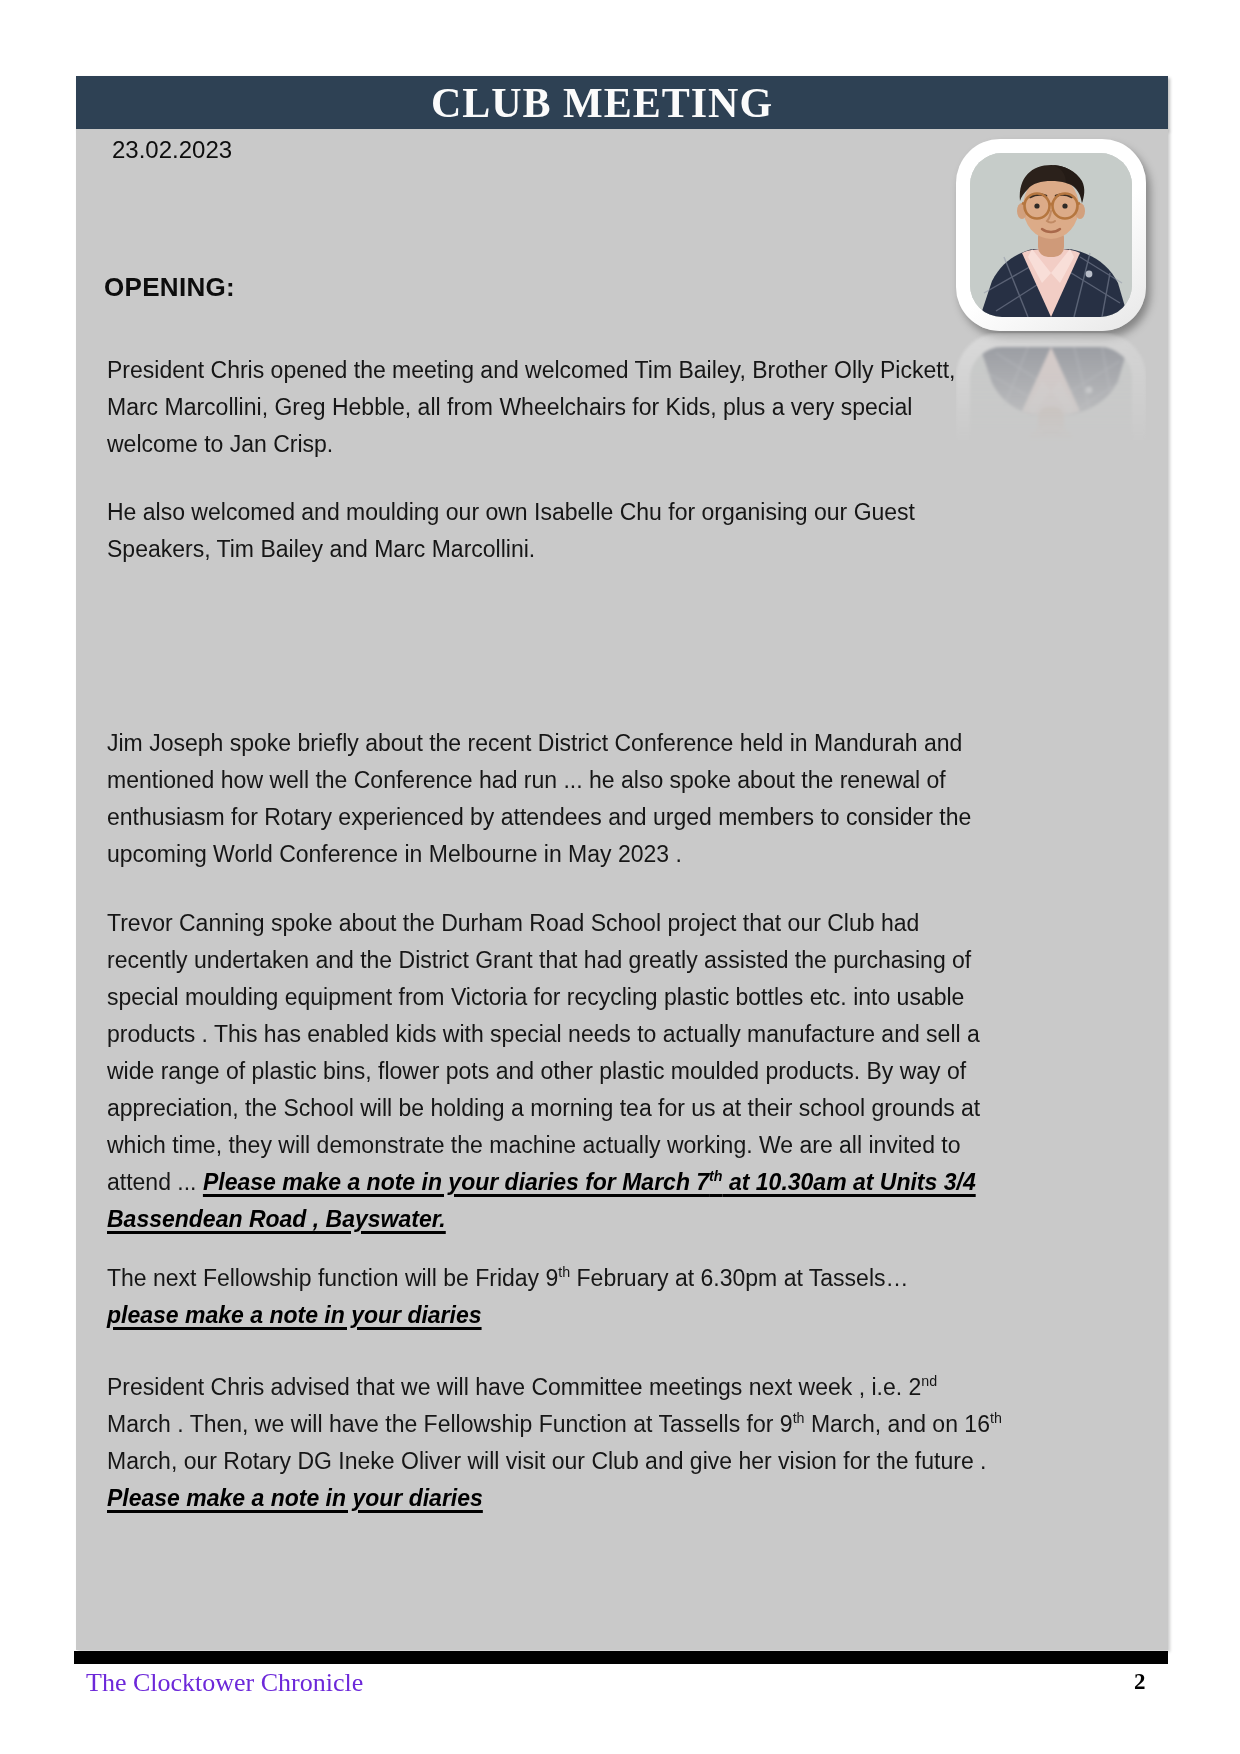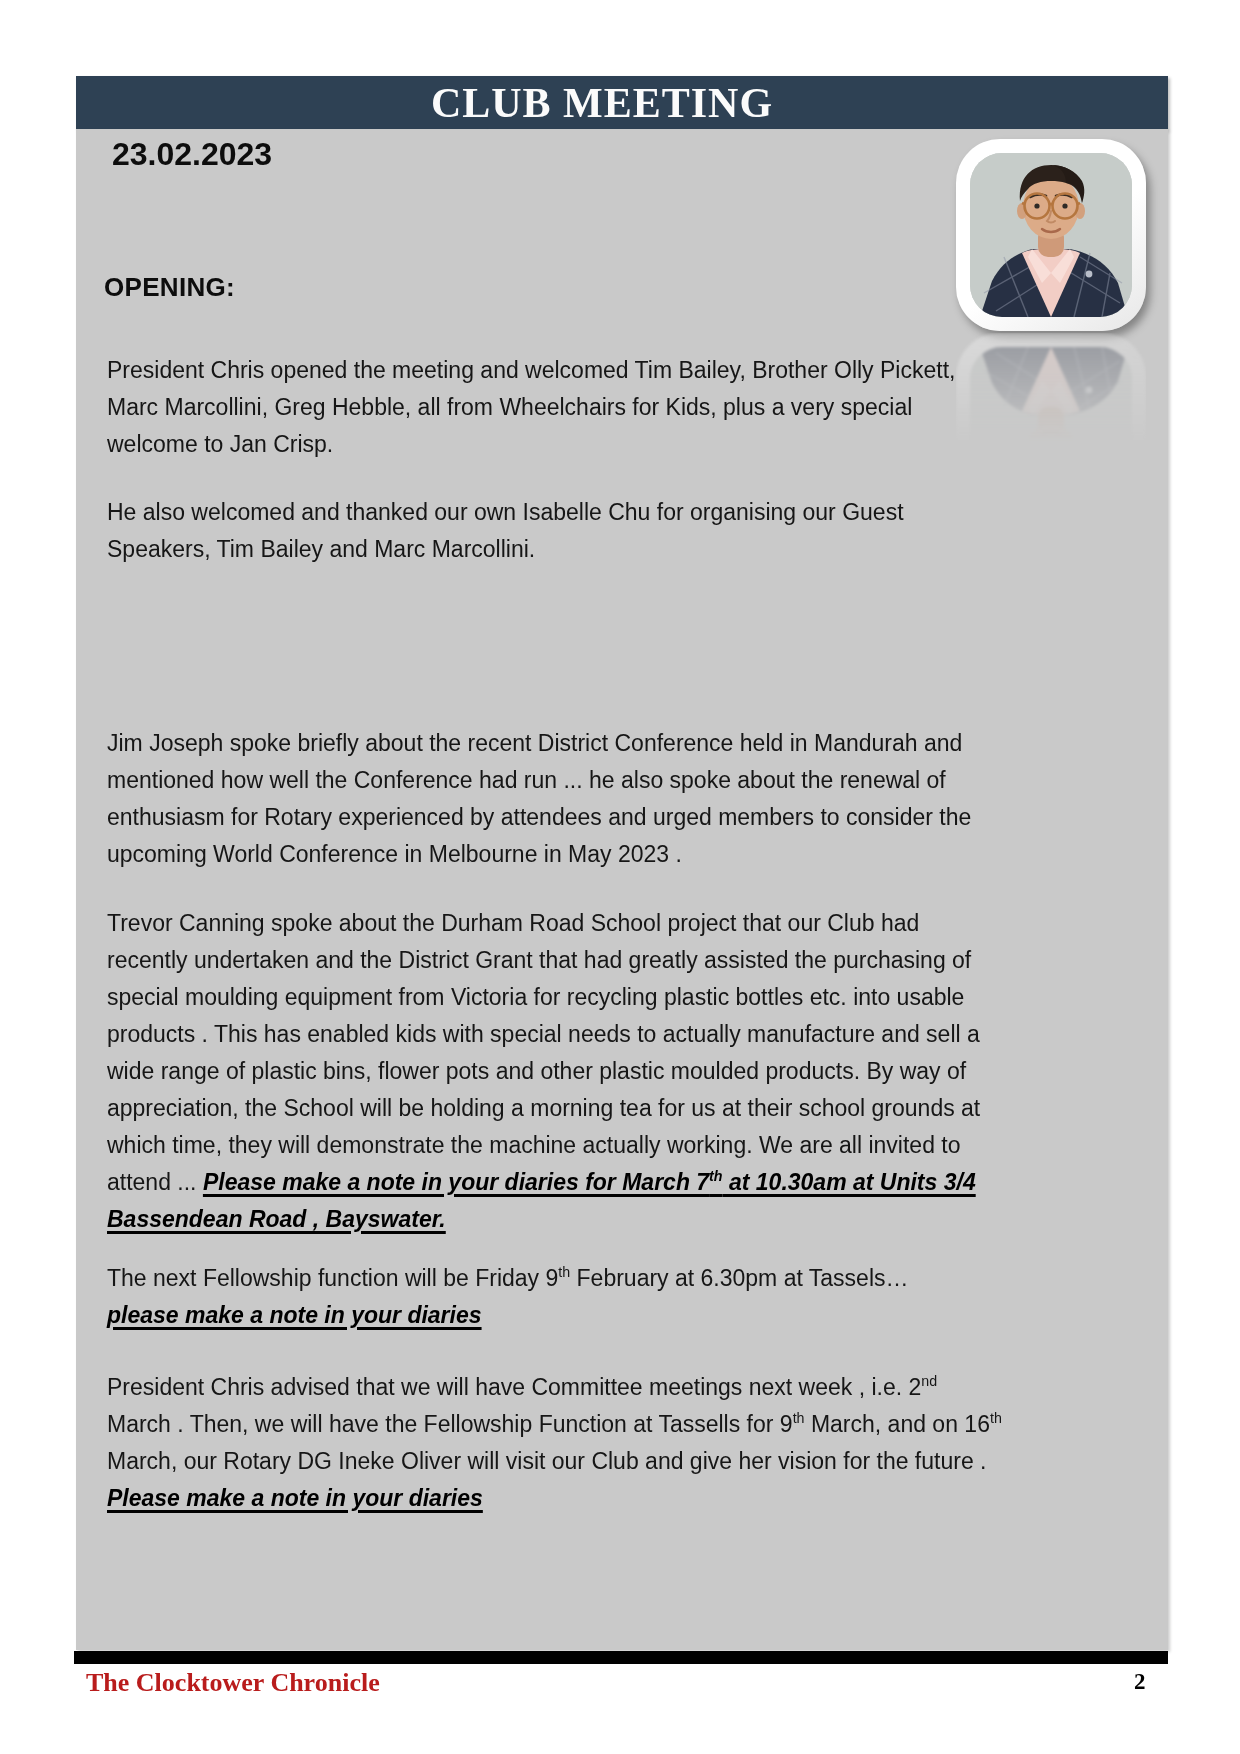--- a/index.html
+++ b/index.html
@@ -22,21 +22,21 @@
     font-family:"Liberation Serif",serif;font-weight:bold;font-size:42px;
     color:#fbfbfb;letter-spacing:1px;line-height:1;transform:translateX(-20px);
   }
   .content-bg{
     position:absolute;left:76px;top:129px;width:1092px;height:1521px;
     background:var(--content_bg);
     box-shadow:2px 2px 3px rgba(0,0,0,0.2);
   }
   .date{
     position:absolute;left:112px;top:136px;
-    font-size:32px;font-weight:bold;color:#0d0d0d;
+    font-size:24px;font-weight:normal;color:#0d0d0d;
   }
   .section-heading{
     position:absolute;left:104px;
     font-size:26px;font-weight:bold;color:#0d0d0d;letter-spacing:0.3px;
   }
   .heading-opening{top:272px;}
   .heading-announcements{top:639px;}
   .para{
     position:absolute;left:107px;width:898px;
     font-size:23px;line-height:37px;color:var(--body_text);
@@ -70,21 +70,21 @@
     mask-image:linear-gradient(to bottom,rgba(0,0,0,0.8),transparent 85%);
   }
   .portrait-reflection .portrait-frame{
     left:0;top:-192px;box-shadow:none;transform:scaleY(-1);transform-origin:center bottom;
     position:absolute;
   }
   
   .footer-rule{position:absolute;left:74px;top:1651px;width:1094px;height:13px;background:#000;}
   .footer-title{
     position:absolute;left:86px;top:1668px;
-    font-family:"Liberation Serif",serif;font-weight:bold;font-size:26px;color:#b91c1c;
+    font-family:"Liberation Serif",serif;font-weight:normal;font-size:26px;color:#6d28d9;
   }
   .footer-page{
     position:absolute;left:1134px;top:1669px;
     font-family:"Liberation Serif",serif;font-weight:bold;font-size:23px;color:#000;
   }
 </style>
 </head>
 <body>
 
 <div class="sheet">
@@ -199,21 +199,21 @@
 
         <path d="M81 58 C80 64 79 66 77 68 C79 70 83 70 85 68" stroke="#c08a64" stroke-width="2" fill="none" stroke-linecap="round"></path>
         <path d="M72 76 C77 80 85 80 90 76" stroke="#a9694b" stroke-width="2.4" fill="none" stroke-linecap="round"></path>
       </svg>
     </div>
   </div>
     </div>
 
   <div class="section-heading heading-opening">OPENING:</div>
   <div class="para para-o1"><span>President Chris opened the meeting and welcomed Tim Bailey, Brother Olly Pickett, Marc Marcollini, Greg Hebble, all from Wheelchairs for Kids, plus a very special welcome to Jan Crisp.</span></div>
-  <div class="para para-o2"><span>He also welcomed and thanked our own Isabelle Chu for organising our Guest Speakers, Tim Bailey and Marc Marcollini.</span></div>
+  <div class="para para-o2"><span>He also welcomed and moulding our own Isabelle Chu for organising our Guest Speakers, Tim Bailey and Marc Marcollini.</span></div>
 
   <div class="para para-a1"><span>Jim Joseph spoke briefly about the recent District Conference held in Mandurah and mentioned how well the Conference had run ... he also spoke about the renewal of enthusiasm for Rotary experienced by attendees and urged members to consider the upcoming World Conference in Melbourne in May 2023 .</span></div>
   <div class="para para-a2"><span>Trevor Canning spoke about the Durham Road School project that our Club had recently undertaken and the District Grant that had greatly assisted the purchasing of special moulding equipment from Victoria for recycling plastic bottles etc. into usable products . This has enabled kids with special needs to actually manufacture and sell a wide range of plastic bins, flower pots and other plastic moulded products.  By way of appreciation, the School will be holding a morning tea for us at their school grounds at which time, they will demonstrate the machine actually working. We are all invited to attend ... </span><span class="emph"><span>Please make a note in your diaries for March 7</span><sup>th</sup><span> at 10.30am at Units 3/4  Bassendean Road , Bayswater.</span></span></div>
   <div class="para para-a3"><span>The next Fellowship function will be Friday 9</span><sup>th</sup><span> February at 6.30pm at Tassels…</span><br><span class="emph"><span>please make a note in your diaries</span></span></div>
   <div class="para para-a4"><span>President Chris advised that we will have Committee meetings next week , i.e. 2</span><sup>nd</sup><span> March .  Then, we will have the Fellowship Function at Tassells for 9</span><sup>th</sup><span> March, and on 16</span><sup>th</sup><span> March, our Rotary DG Ineke Oliver will visit our Club and give her vision for the future . </span><span class="emph"><span>Please make a note in your diaries</span></span></div>
 
   <div class="footer-rule"></div>
   <div class="footer-title">The Clocktower Chronicle</div>
   <div class="footer-page">2</div>
 

